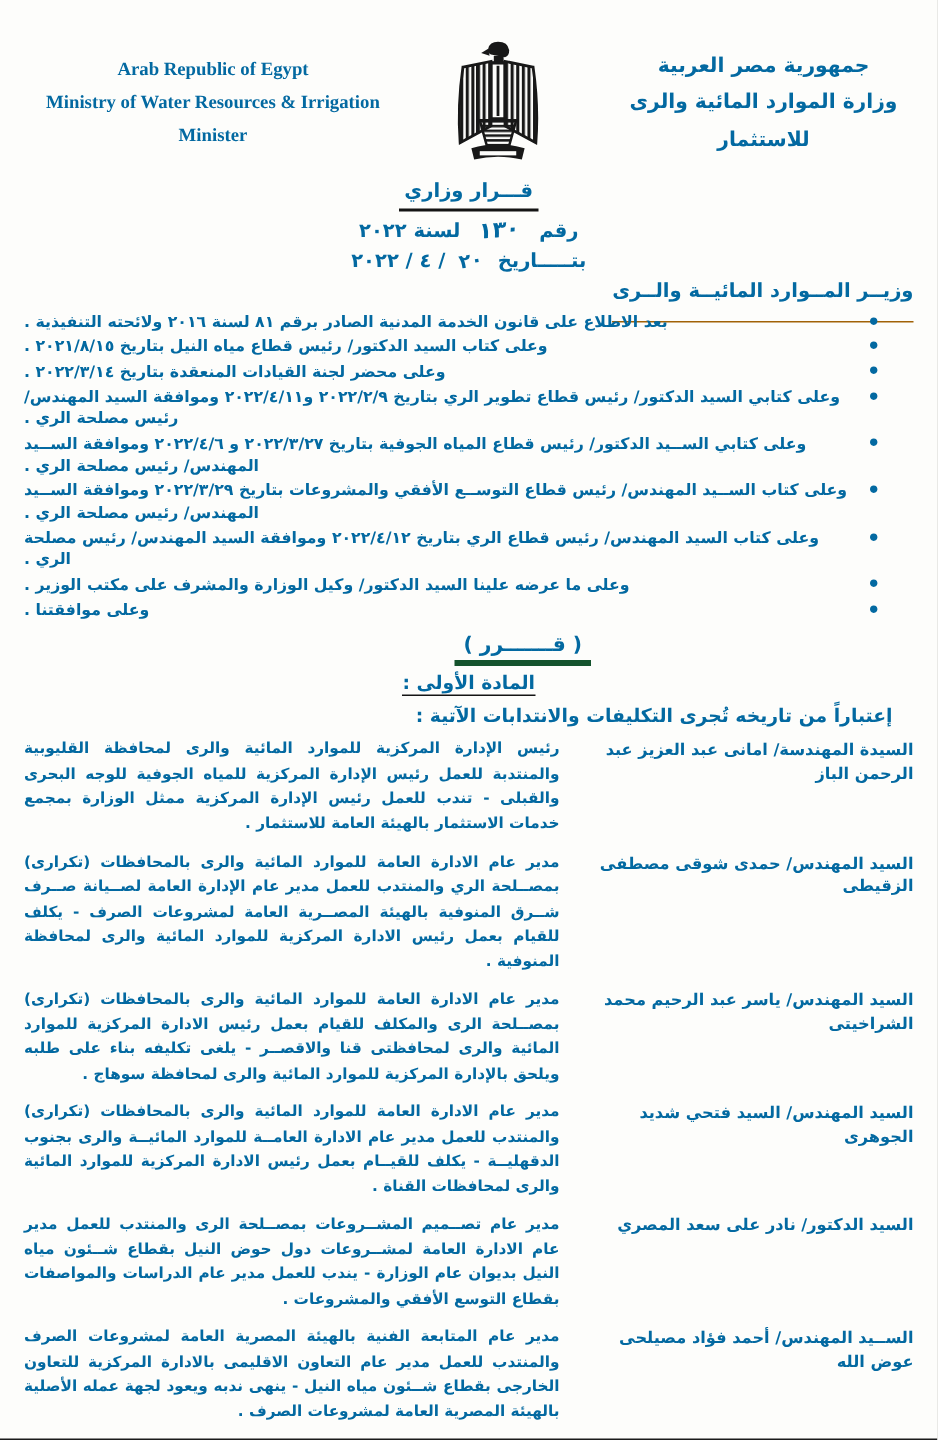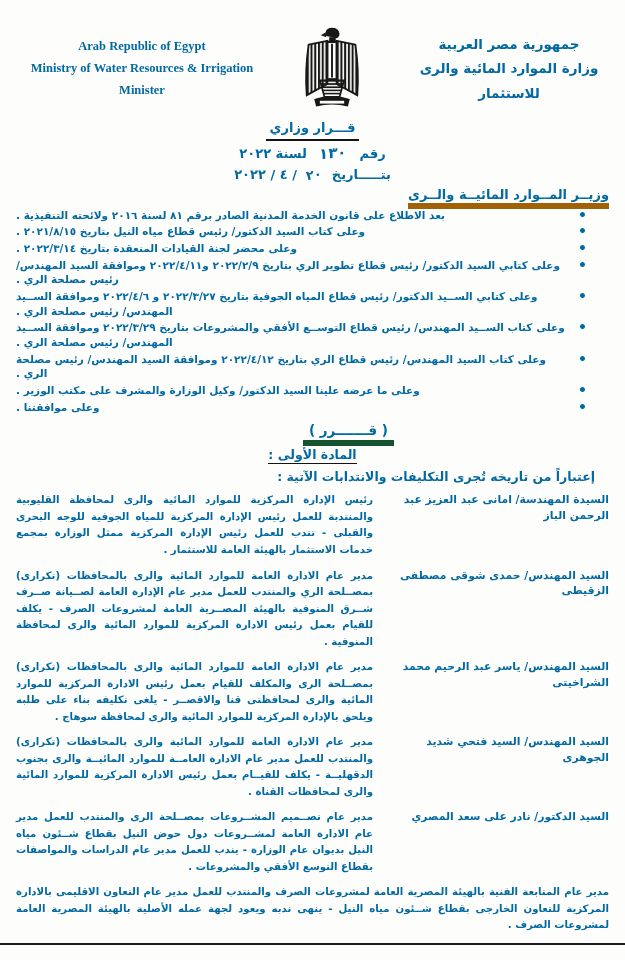--- a/index.html
+++ b/index.html
@@ -43,33 +43,33 @@
     display:inline-block;font-size:13px;font-weight:bold;
     transform:rotate(-9deg);
     margin:0 5px;
   }
   .tline{margin-top:1px;}
   
   .minister{
     font-weight:bold;font-size:13px;
     text-align:right;margin-top:2px;
   }
-  .minister span{border-bottom:6px solid #a16207;padding-bottom:1px;}
+  .minister span{border-bottom:1px solid #a16207;padding-bottom:12px;}
   
   ul.preamble{
     list-style:none;margin:6px 0 0 0;padding:0 22px 0 0;
     font-weight:bold;font-size:10.5px;line-height:1.4;
   }
   ul.preamble li{position:relative;padding-right:15px;margin-bottom:2px;text-align:left;}
   ul.preamble li::before{
     content:"•";position:absolute;right:0;top:-2px;font-size:14px;
   }
   
   .decided{text-align:center;padding-left:72px;margin-top:8px;font-weight:bold;font-size:13.5px;}
-  .decided span{border-bottom:6px solid #14532d;padding:0 6px 2px;margin-top:28px;}
+  .decided span{border-bottom:4px solid #14532d;padding:0 6px 2px;margin-top:28px;}
   
   .article-heading{
     text-align:center;font-weight:bold;font-size:12.5px;margin-top:9px;
   }
   .article-heading span{border-bottom:1.8px solid #141414;padding-bottom:1px;}
   .article-intro{
     text-align:right;font-weight:bold;font-size:12.5px;margin-top:7px;padding-right:14px;
   }
   
   .appointments{margin-top:8px;}
@@ -187,19 +187,20 @@
     </div>
     <div class="app-row">
       <div class="app-name">السيد المهندس/ السيد فتحي شديد الجوهرى</div>
       <div class="app-desc">مدير عام الادارة العامة للموارد المائية والرى بالمحافظات (تكرارى) والمنتدب للعمل مدير عام الادارة العامــة للموارد المائيــة والرى بجنوب الدقهليــة - يكلف للقيــام بعمل رئيس الادارة المركزية للموارد المائية والرى لمحافظات القناة .</div>
     </div>
     <div class="app-row">
       <div class="app-name">السيد الدكتور/ نادر على سعد المصري</div>
       <div class="app-desc">مدير عام تصــميم المشــروعات بمصــلحة الرى والمنتدب للعمل مدير عام الادارة العامة لمشــروعات دول حوض النيل بقطاع شــئون مياه النيل بديوان عام الوزارة - يندب للعمل مدير عام الدراسات والمواصفات بقطاع التوسع الأفقي والمشروعات .</div>
     </div>
     <div class="app-row">
+      <div class="app-name">الســيد المهندس/ أحمد فؤاد مصيلحى عوض الله</div>
       <div class="app-desc">مدير عام المتابعة الفنية بالهيئة المصرية العامة لمشروعات الصرف والمنتدب للعمل مدير عام التعاون الاقليمى بالادارة المركزية للتعاون الخارجى بقطاع شــئون مياه النيل - ينهى ندبه ويعود لجهة عمله الأصلية بالهيئة المصرية العامة لمشروعات الصرف .</div>
     </div>
   </div>
 
   <div class="footer-rule"></div>
 
 </div>
 
 </body></html>

